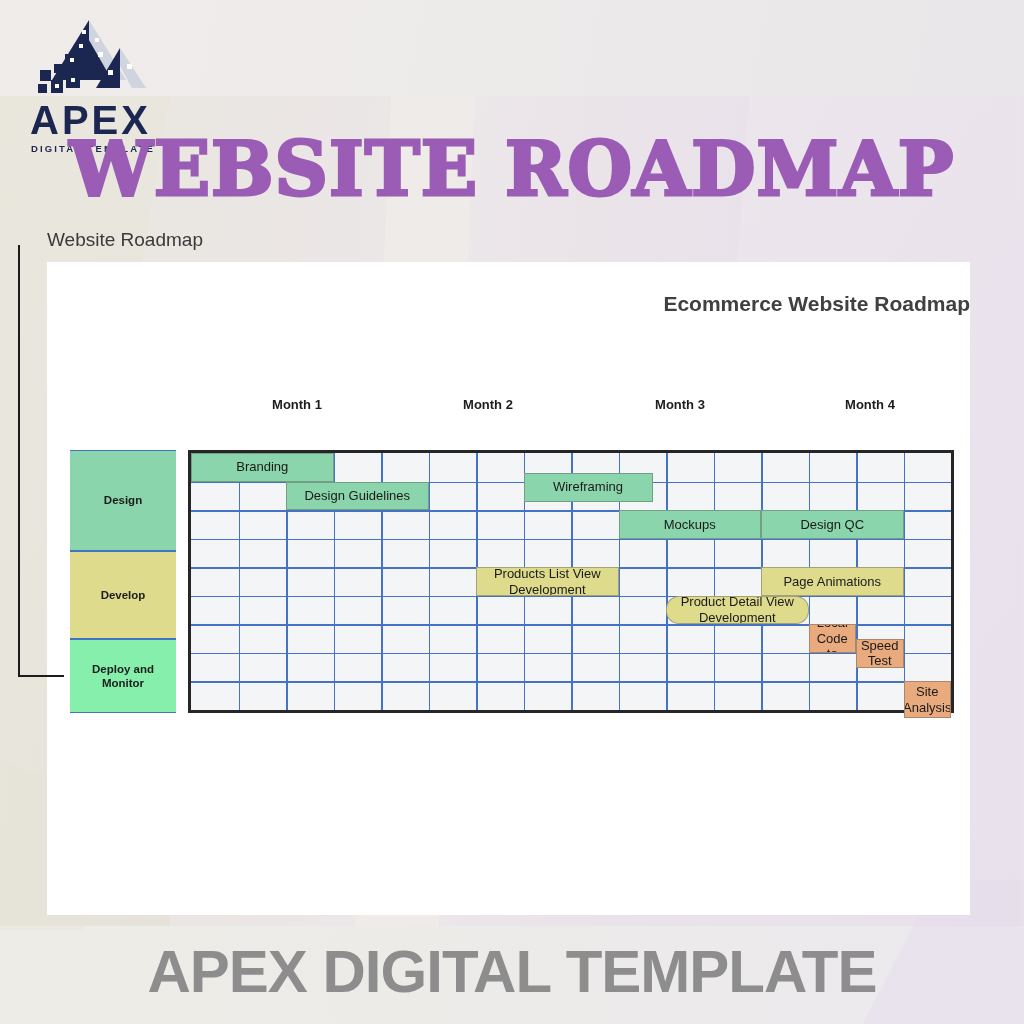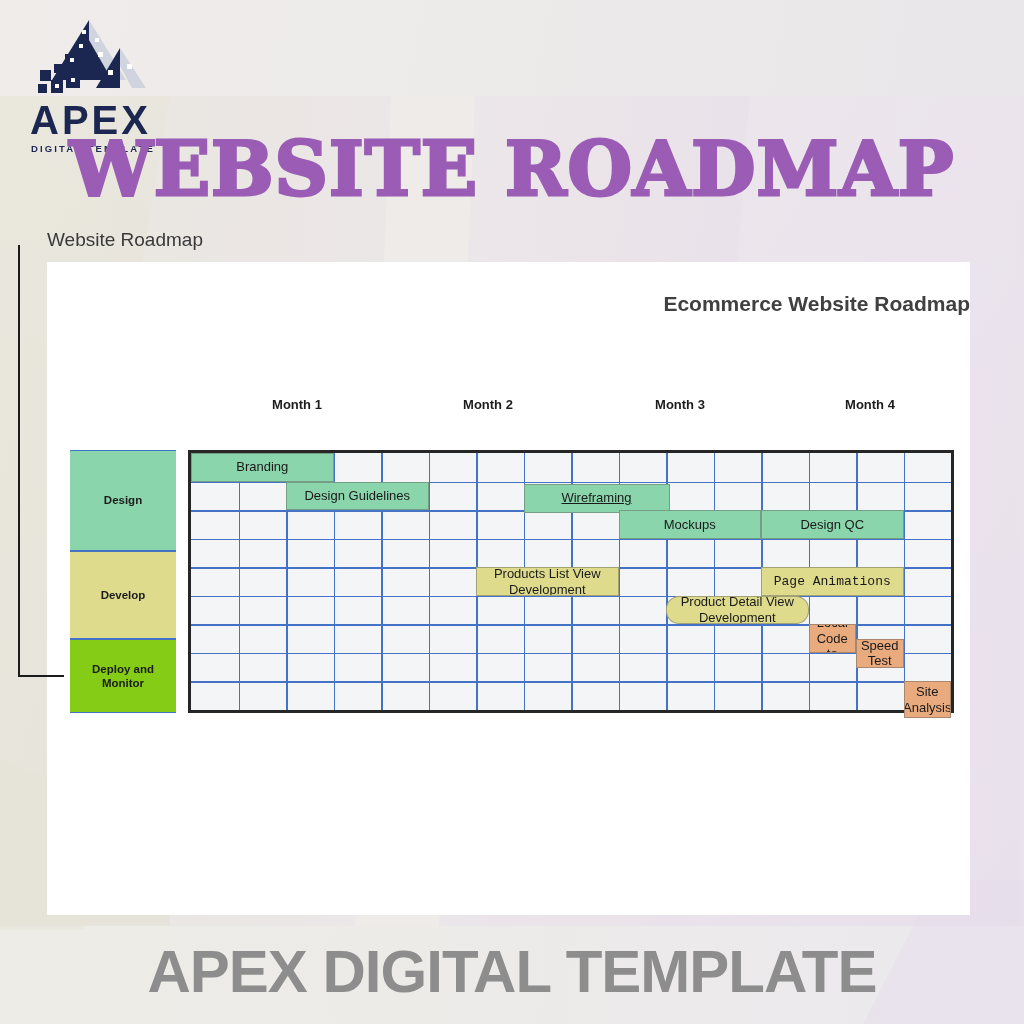--- a/index.html
+++ b/index.html
@@ -93,21 +93,21 @@
   
   #cats { position:absolute; left:23px; top:188px; width:106px; height:263px; }
   #cats .cat {
     position:absolute; left:0; width:106px;
     display:flex; align-items:center; justify-content:center; text-align:center;
     font-size:11.5px; font-weight:700; color:#1c1c1c; line-height:1.25;
     border-top:1.4px solid #4472c4; border-bottom:1.4px solid #4472c4;
   }
   #cats .c0 { top:0;     height:101px; background:#8ad5ab; }
   #cats .c1 { top:101px; height:88px;  background:#dfdb8d; }
-  #cats .c2 { top:189px; height:74px;  background:#84cc16; }
+  #cats .c2 { top:189px; height:74px;  background:#86efac; }
 
   
   #gantt {
     position:absolute; left:141px; top:188px;
     width:766px; height:263px;
     border:3px solid #262626; background:#f4f5f7;
   }
   #grid { position:absolute; inset:0; }
   #grid .vline { position:absolute; top:0; bottom:0; width:1.6px; background:#4472c4; }
   #grid .hline { position:absolute; left:0; right:0; height:1.6px; background:#4472c4; }
@@ -218,25 +218,25 @@
         <div class="hline" style="top: 85.6667px;"></div>
         <div class="hline" style="top: 114.222px;"></div>
         <div class="hline" style="top: 142.778px;"></div>
         <div class="hline" style="top: 171.333px;"></div>
         <div class="hline" style="top: 199.889px;"></div>
         <div class="hline" style="top: 228.444px;"></div>
       </div>
     <div id="bars">
         <div class="bar green" style="left: 0px; width: 142.5px; top: 0px; height: 28.5556px;">Branding</div>
         <div class="bar green" style="left: 95px; width: 142.5px; top: 28.5556px; height: 28.5556px;">Design Guidelines</div>
-        <div class="bar green" style="left: 332.5px; width: 146px; top: 31px; height: 28.5556px; text-decoration: underline;">Wireframing</div>
+        <div class="bar green" style="left: 332.5px; width: 129px; top: 20px; height: 28.5556px;">Wireframing</div>
         <div class="bar green" style="left: 427.5px; width: 142.5px; top: 57.1111px; height: 28.5556px;">Mockups</div>
         <div class="bar green" style="left: 570px; width: 142.5px; top: 57.1111px; height: 28.5556px;">Design QC</div>
         <div class="bar yellow" style="left: 285px; width: 142.5px; top: 114.222px; height: 28.5556px;">Products List View Development</div>
-        <div class="bar yellow" style="left: 570px; width: 142.5px; top: 114.222px; height: 28.5556px; font-family: Liberation Mono, monospace;">Page Animations</div>
+        <div class="bar yellow" style="left: 570px; width: 142.5px; top: 114.222px; height: 28.5556px;">Page Animations</div>
         <div class="bar yellow" style="left: 475px; width: 142.5px; top: 142.778px; height: 28.5556px; border-radius: 13px;">Product Detail View Development</div>
         <div class="bar orange" style="left: 617.5px; width: 47.5px; top: 171.333px; height: 28.5556px;">Push Local Code to Cloud</div>
         <div class="bar orange" style="left: 665px; width: 47.5px; top: 186px; height: 28.5556px;">Speed Test</div>
         <div class="bar orange" style="left: 712.5px; width: 47.5px; top: 228.444px; height: 37px;">Site Analysis</div>
       </div>
   </div>
 </div>
 
 <div id="watermark">APEX DIGITAL TEMPLATE</div>
 

